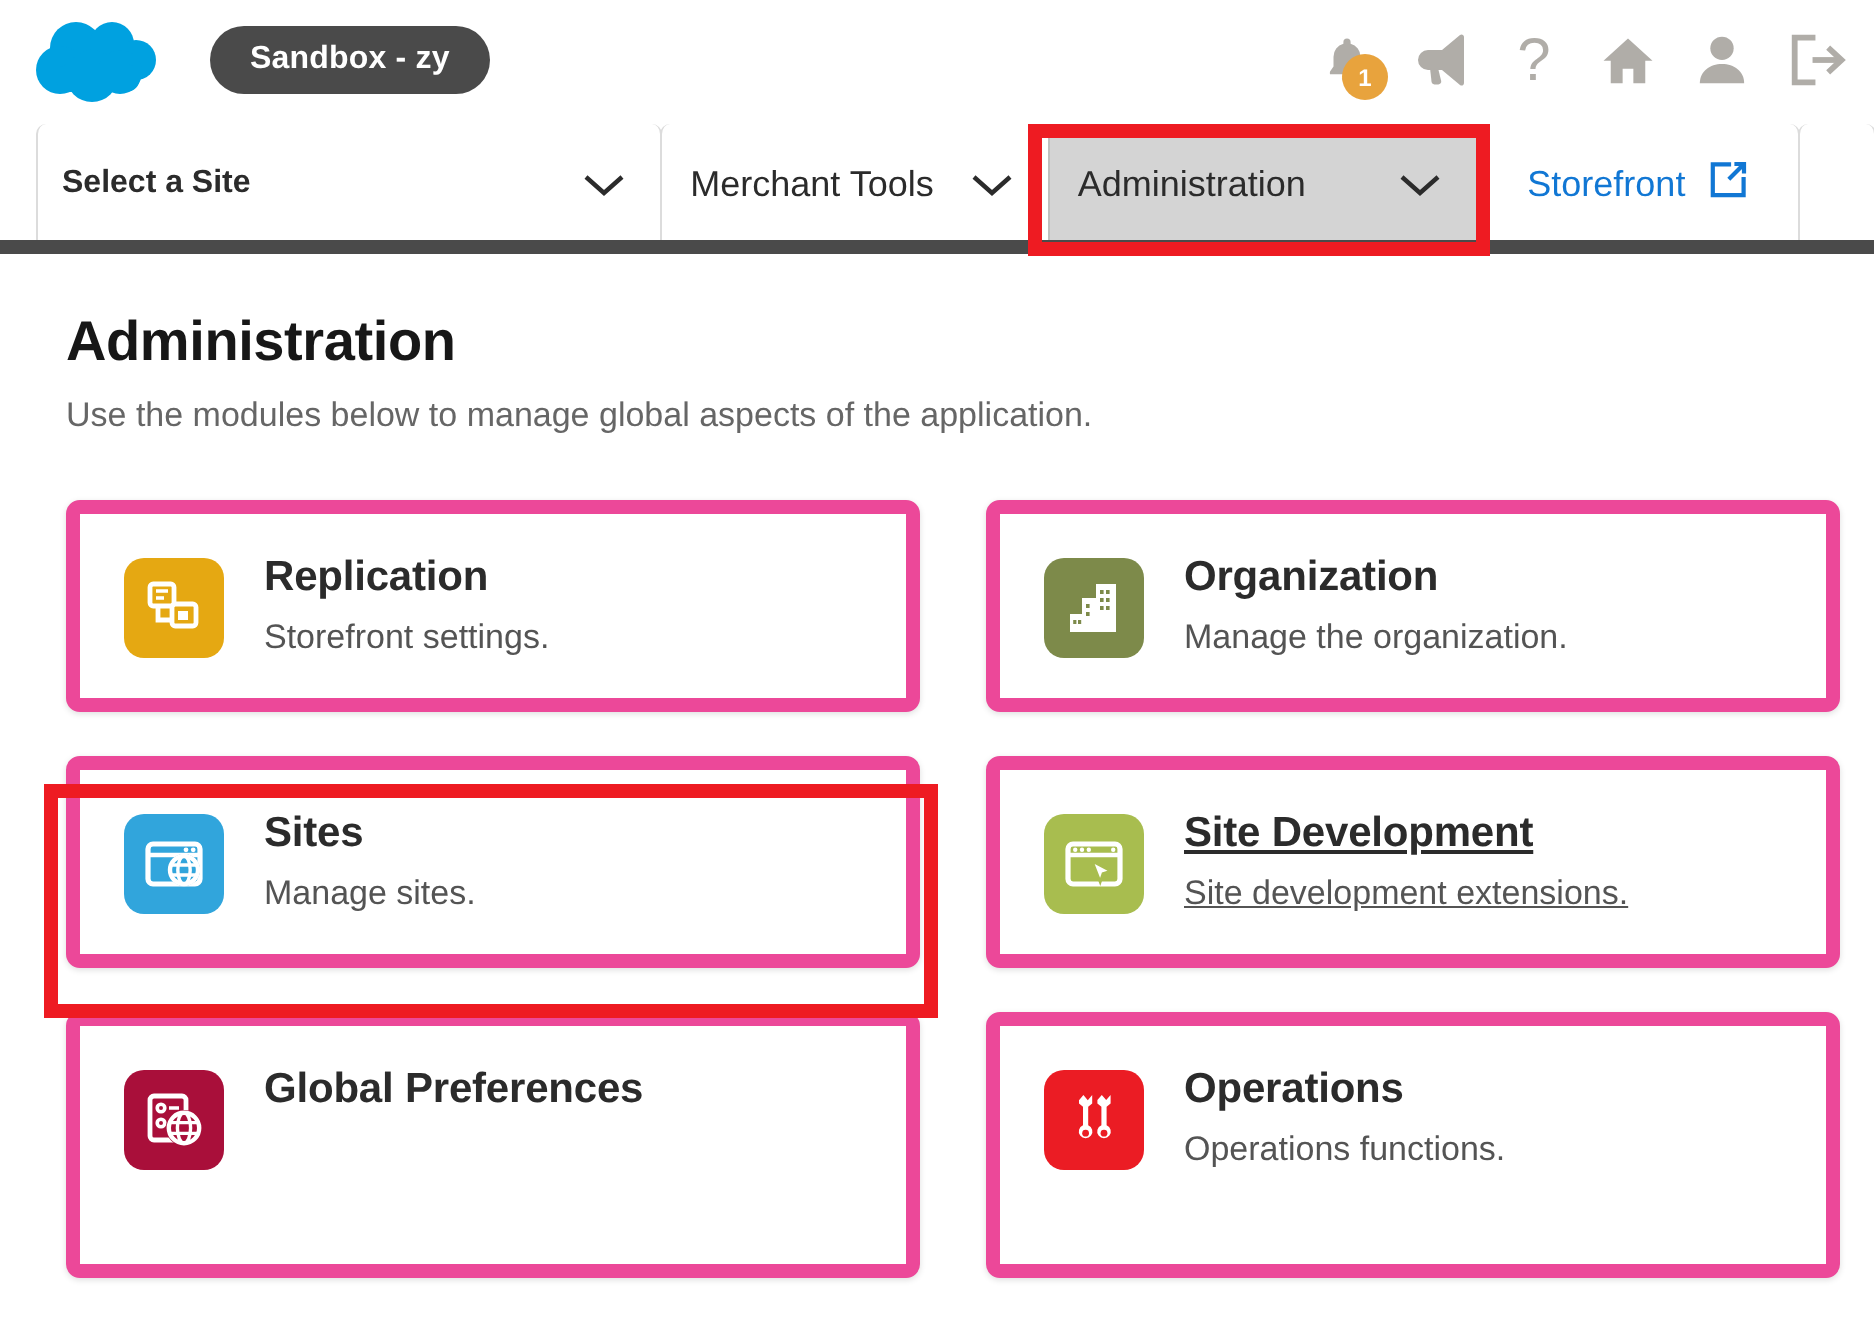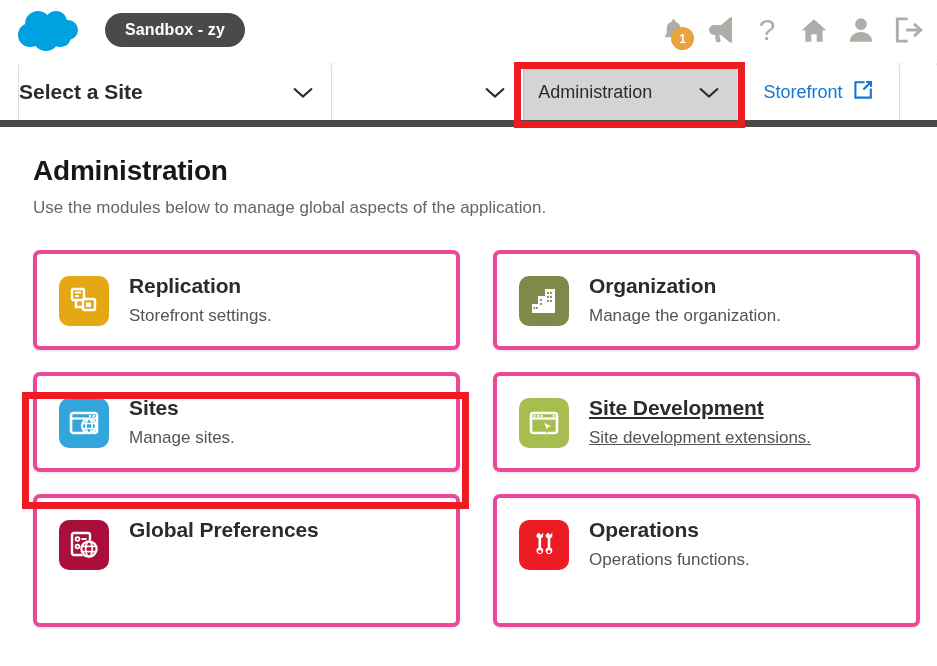--- a/index.html
+++ b/index.html
@@ -110,21 +110,21 @@
     border-right: 1px solid #dcdcdc;
     margin-right: -1px;
     border-top-left-radius: 5px;
     border-top-right-radius: 5px;
     padding: 0 17px 0 14px;
     font-size: 18px;
     color: #2b2b2b;
     white-space: nowrap;
   }
   .nav-tab .chev { margin-left: auto; padding-left: 18px; display: flex; align-items: center; }
-  .nav-tab.site-select { width: 318px; font-weight: bold; font-size: 21px; padding-left: 0; }
+  .nav-tab.site-select { width: 318px; font-weight: bold; font-size: 16px; padding-left: 12px; }
   .nav-tab.merchant { width: 196px; }
   .nav-tab.admin {
     width: 218px;
     background: #d4d4d4;
     border-left: 1px solid #c0c0c0;
     border-right: 1px solid #c0c0c0;
     border-radius: 0;
   }
   .nav-tab.admin::before {
     content: "";
@@ -174,21 +174,21 @@
     margin-top: 32px;
     display: grid;
     grid-template-columns: 427px 427px;
     column-gap: 33px;
     row-gap: 22px;
     width: 890px;
   }
   .card {
     position: relative;
     background: #ffffff;
-    border: 4px solid #ec4899;
+    border: 7px solid #ec4899;
     border-radius: 7px;
     box-shadow: 0 1px 3px rgba(0,0,0,.13);
     display: flex;
     align-items: flex-start;
     padding: 19px 18px 19px 22px;
     min-height: 95px;
   }
   .card.tall { min-height: 133px; }
   .card-icon {
     flex: 0 0 auto;
@@ -305,20 +305,21 @@
     <div class="nav-tab site-select">
       <span>Select a Site</span>
       <span class="chev">
         <svg width="22" height="13" viewBox="0 0 22 13" fill="none" stroke="#2b2b2b" stroke-width="2.2">
           <path d="M2 2.5l9 8 9-8"></path>
         </svg>
       </span>
     </div>
 
     <div class="nav-tab merchant">
+      <span>Merchant Tools</span>
       <span class="chev">
         <svg width="22" height="13" viewBox="0 0 22 13" fill="none" stroke="#2b2b2b" stroke-width="2.2">
           <path d="M2 2.5l9 8 9-8"></path>
         </svg>
       </span>
     </div>
 
     <div class="nav-tab admin">
       <span>Administration</span>
       <span class="chev">

